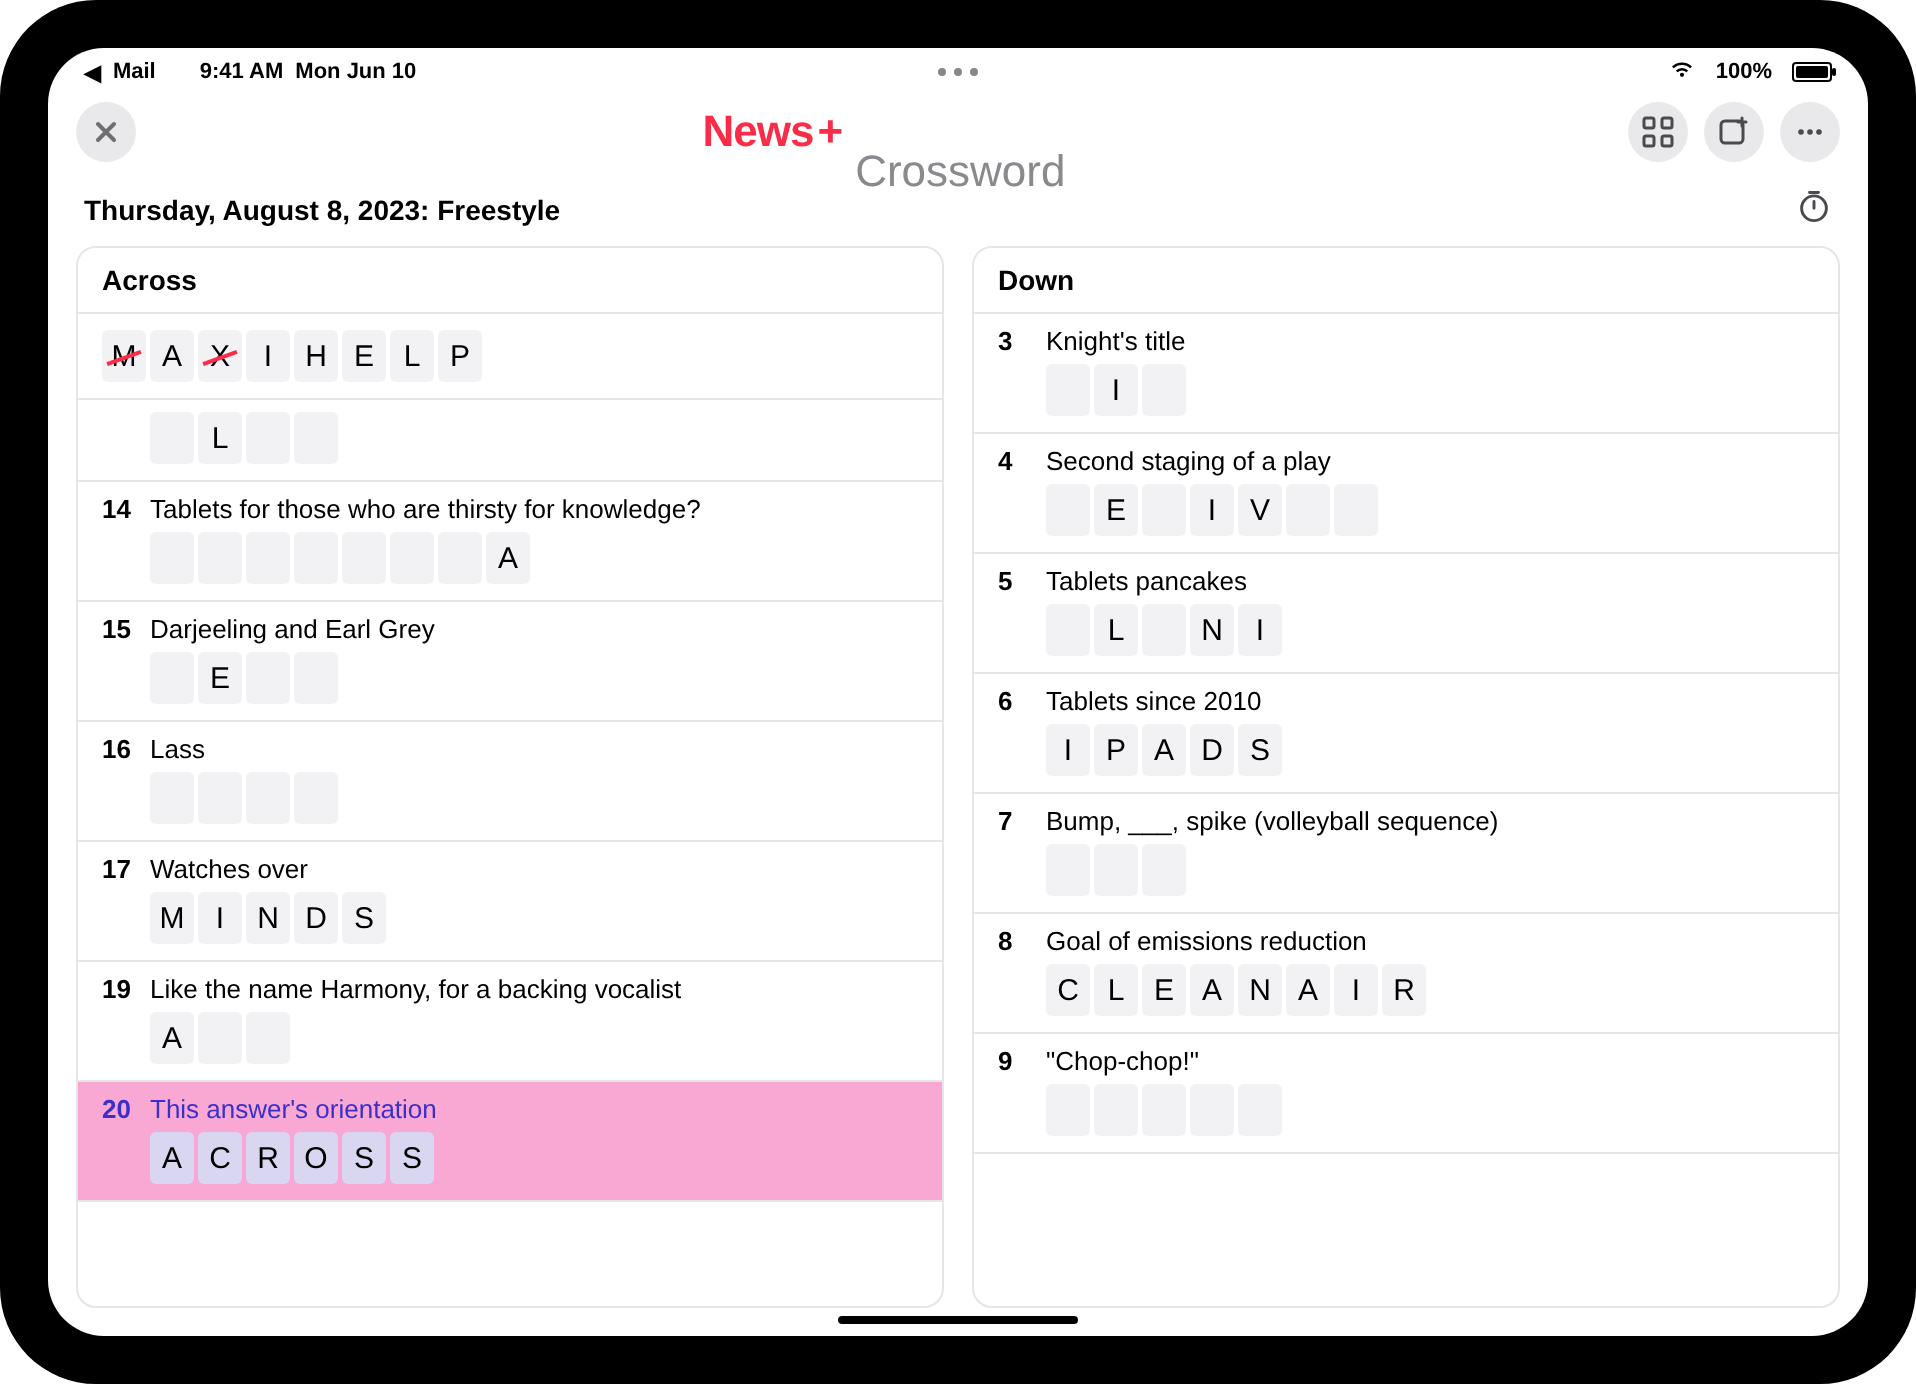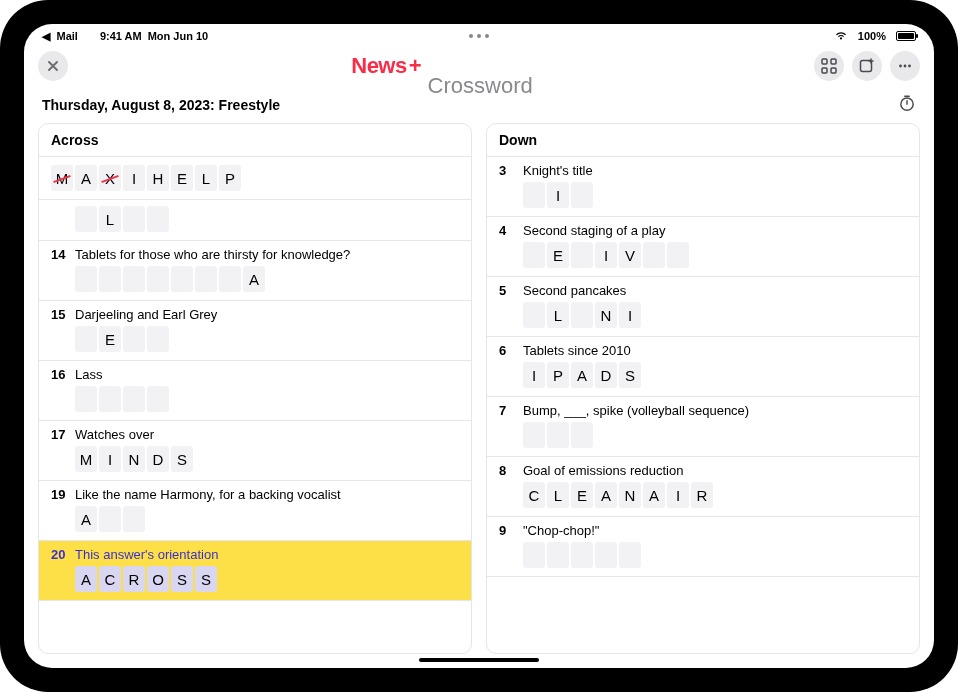--- a/index.html
+++ b/index.html
@@ -111,21 +111,21 @@
   .clue-list {
     flex:1;
     overflow:hidden;
   }
   .clue {
     border-bottom:1px solid #e5e5ea;
     padding: 6px 12px 8px 12px;
     cursor:pointer;
   }
   .clue.no-head { padding-top: 8px; }
-  .clue.selected { background:#fde047; }
+  .clue.selected { background:#f9a8d4; }
   .clue-head {
     display:flex;
     gap:6px;
     font-size:13px;
     color:#000;
     margin-bottom:4px;
   }
   .clue.selected .clue-head { color:#3b2fc9; }
   .clue-num { font-weight:700; min-width:18px; }
   .clue-text {}
@@ -368,21 +368,21 @@
                 <div class="cell"></div>
                 <div class="cell">I</div>
                 <div class="cell">V</div>
                 <div class="cell"></div>
                 <div class="cell"></div>
               </div>
             </div>
             <div class="clue">
               <div class="clue-head">
                 <span class="clue-num">5</span>
-                <span class="clue-text">Second pancakes</span>
+                <span class="clue-text">Tablets pancakes</span>
               </div>
               <div class="cells">
                 <div class="cell"></div>
                 <div class="cell">L</div>
                 <div class="cell"></div>
                 <div class="cell">N</div>
                 <div class="cell">I</div>
               </div>
             </div>
             <div class="clue">

